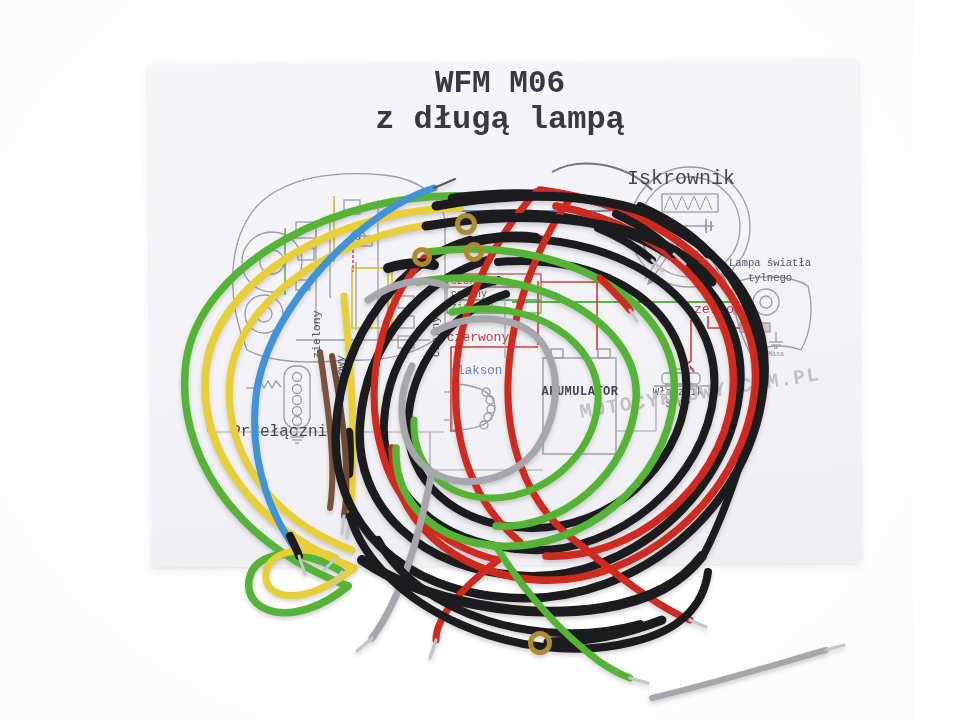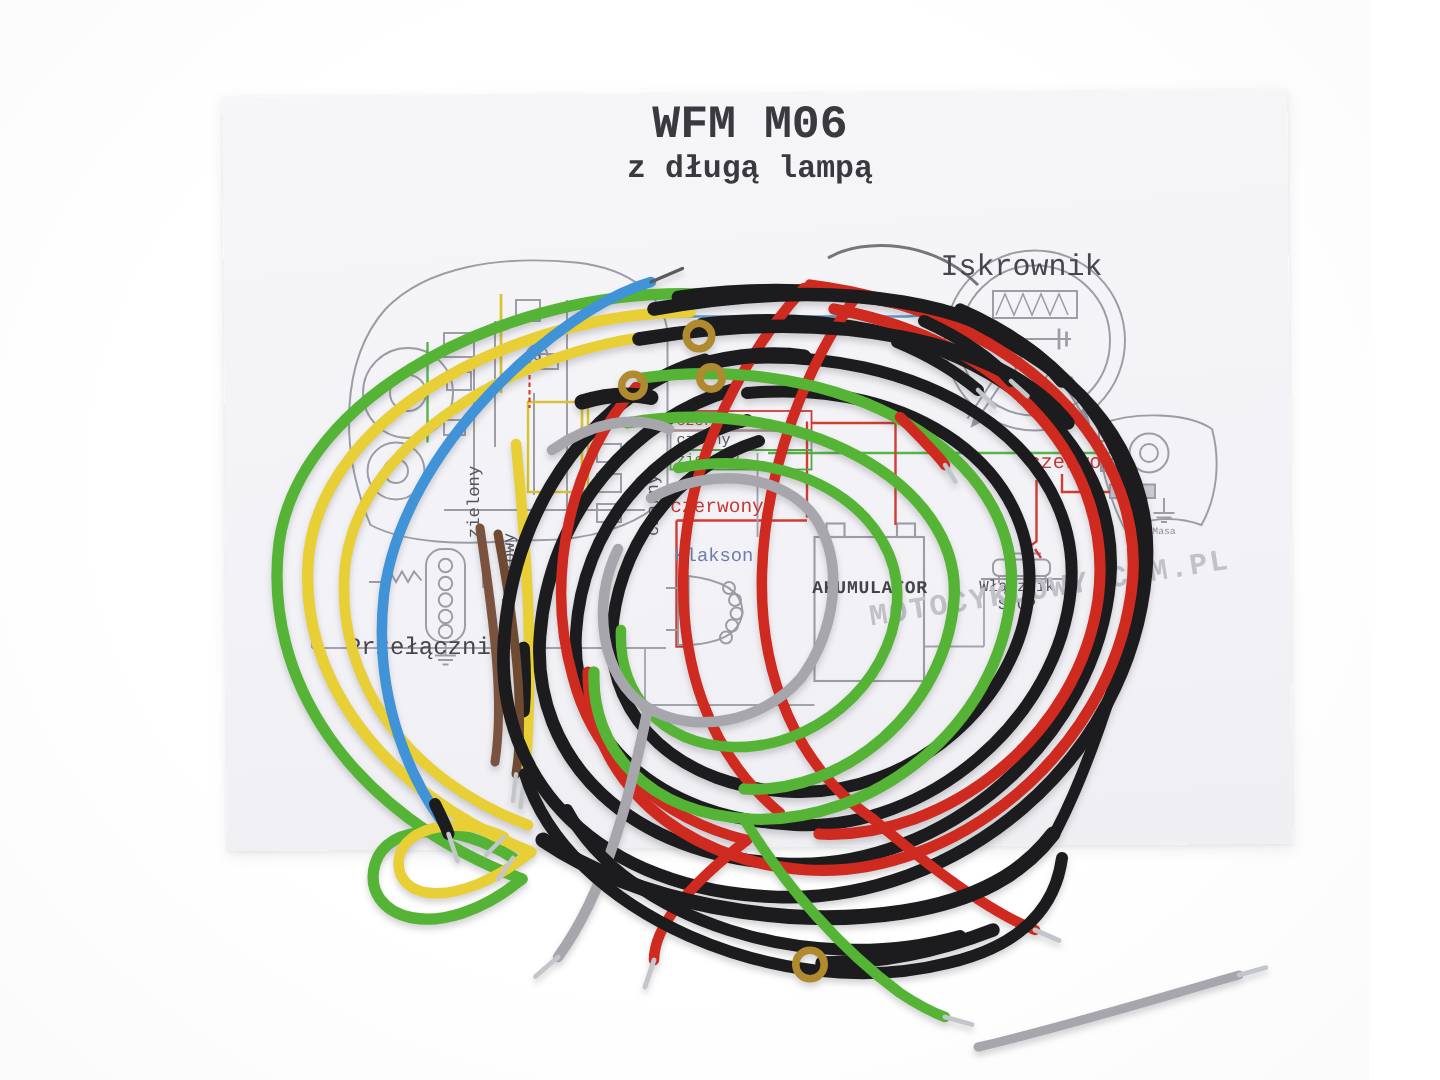--- a/index.html
+++ b/index.html
@@ -7,21 +7,21 @@
          background:radial-gradient(ellipse at 50% 45%, #ffffff 60%, #fafafb 100%);
          font-family:Liberation Mono, monospace;}
   .paper{position:absolute;left:150px;top:62px;width:710px;height:503px;
          background:linear-gradient(175deg,#f6f5f8 0%,#f2f1f5 70%,#efeef2 100%);
          transform:rotate(-0.4deg);
          box-shadow:0 3px 10px rgba(80,80,95,0.10), 0 1px 3px rgba(80,80,95,0.08);}
   .layer{position:absolute;left:0;top:0;}
   #diagram-svg{z-index:2;}
   .lbl{position:absolute;z-index:3;color:#46464c;text-align:center;line-height:1.15;}
   #title{left:380px;top:66px;width:240px;font-size:31px;font-weight:600;color:#39393f;}
-  #subtitle{left:340px;top:102px;width:320px;font-size:21px;font-weight:600;color:#39393f;}
+  #subtitle{left:340px;top:102px;width:320px;font-size:32px;font-weight:600;color:#39393f;}
   #lbl-front-lamp{left:212px;top:149px;width:180px;font-size:16px;}
   #lbl-magneto{left:616px;top:167px;width:130px;font-size:20px;}
   #lbl-tail{left:722px;top:256px;width:96px;font-size:10.5px;line-height:1.4;color:#55555c;}
   #lbl-czerwony-right{left:678px;top:302px;width:80px;font-size:13.5px;color:#c43a35;}
   #lbl-czerwony-center{left:436px;top:331px;width:84px;font-size:13px;color:#c43a35;}
   #lbl-czarny-v{left:407px;top:330px;width:58px;font-size:11.5px;color:#55555c;transform:rotate(-90deg);}
   #lbl-zielony-v{left:290px;top:328px;width:54px;font-size:11.5px;color:#55555c;transform:rotate(-90deg);}
   #lbl-brazowy-v{left:312px;top:372px;width:58px;font-size:11px;color:#55555c;transform:rotate(-90deg);}
   #lbl-klakson{left:440px;top:364px;width:72px;font-size:12.5px;color:#6b7fae;}
   #lbl-akumulator{left:541px;top:386px;width:78px;font-size:12px;color:#43434a;font-weight:600;letter-spacing:0.5px;}
@@ -178,20 +178,24 @@
     <g fill="none">
       <rect x="447" y="274" width="94" height="13" stroke="#cf3b3b" stroke-width="1.2"></rect>
       <rect x="447" y="287" width="94" height="13" stroke="#9c9ca6" stroke-width="1.2"></rect>
       <rect x="447" y="300" width="94" height="13" stroke="#56a546" stroke-width="1.2"></rect>
     </g>
   </svg>
 
   <div class="lbl" id="title">WFM M06</div>
   <div class="lbl" id="subtitle">z długą lampą</div>
   <div class="lbl" id="lbl-magneto">Iskrownik</div>
+  <div class="lbl" id="lbl-tail">
+    <div>Lampa światła</div>
+    <div>tylnego</div>
+  </div>
   <div class="lbl" id="lbl-czerwony-right">czerwony</div>
   <div class="lbl" id="lbl-czerwony-center">czerwony</div>
   <div class="lbl" id="lbl-czarny-v">czarny</div>
   <div class="lbl" id="lbl-zielony-v">zielony</div>
   <div class="lbl" id="lbl-brazowy-v">brązowy</div>
   <div class="lbl" id="lbl-klakson">Klakson</div>
   <div class="lbl" id="lbl-akumulator">AKUMULATOR</div>
   <div class="lbl" id="lbl-przelacznik">Przełącznik</div>
   <div class="lbl" id="lbl-wlacznik">Włącznik STOP</div>
   <div class="lbl" id="lbl-masa">Masa</div>

